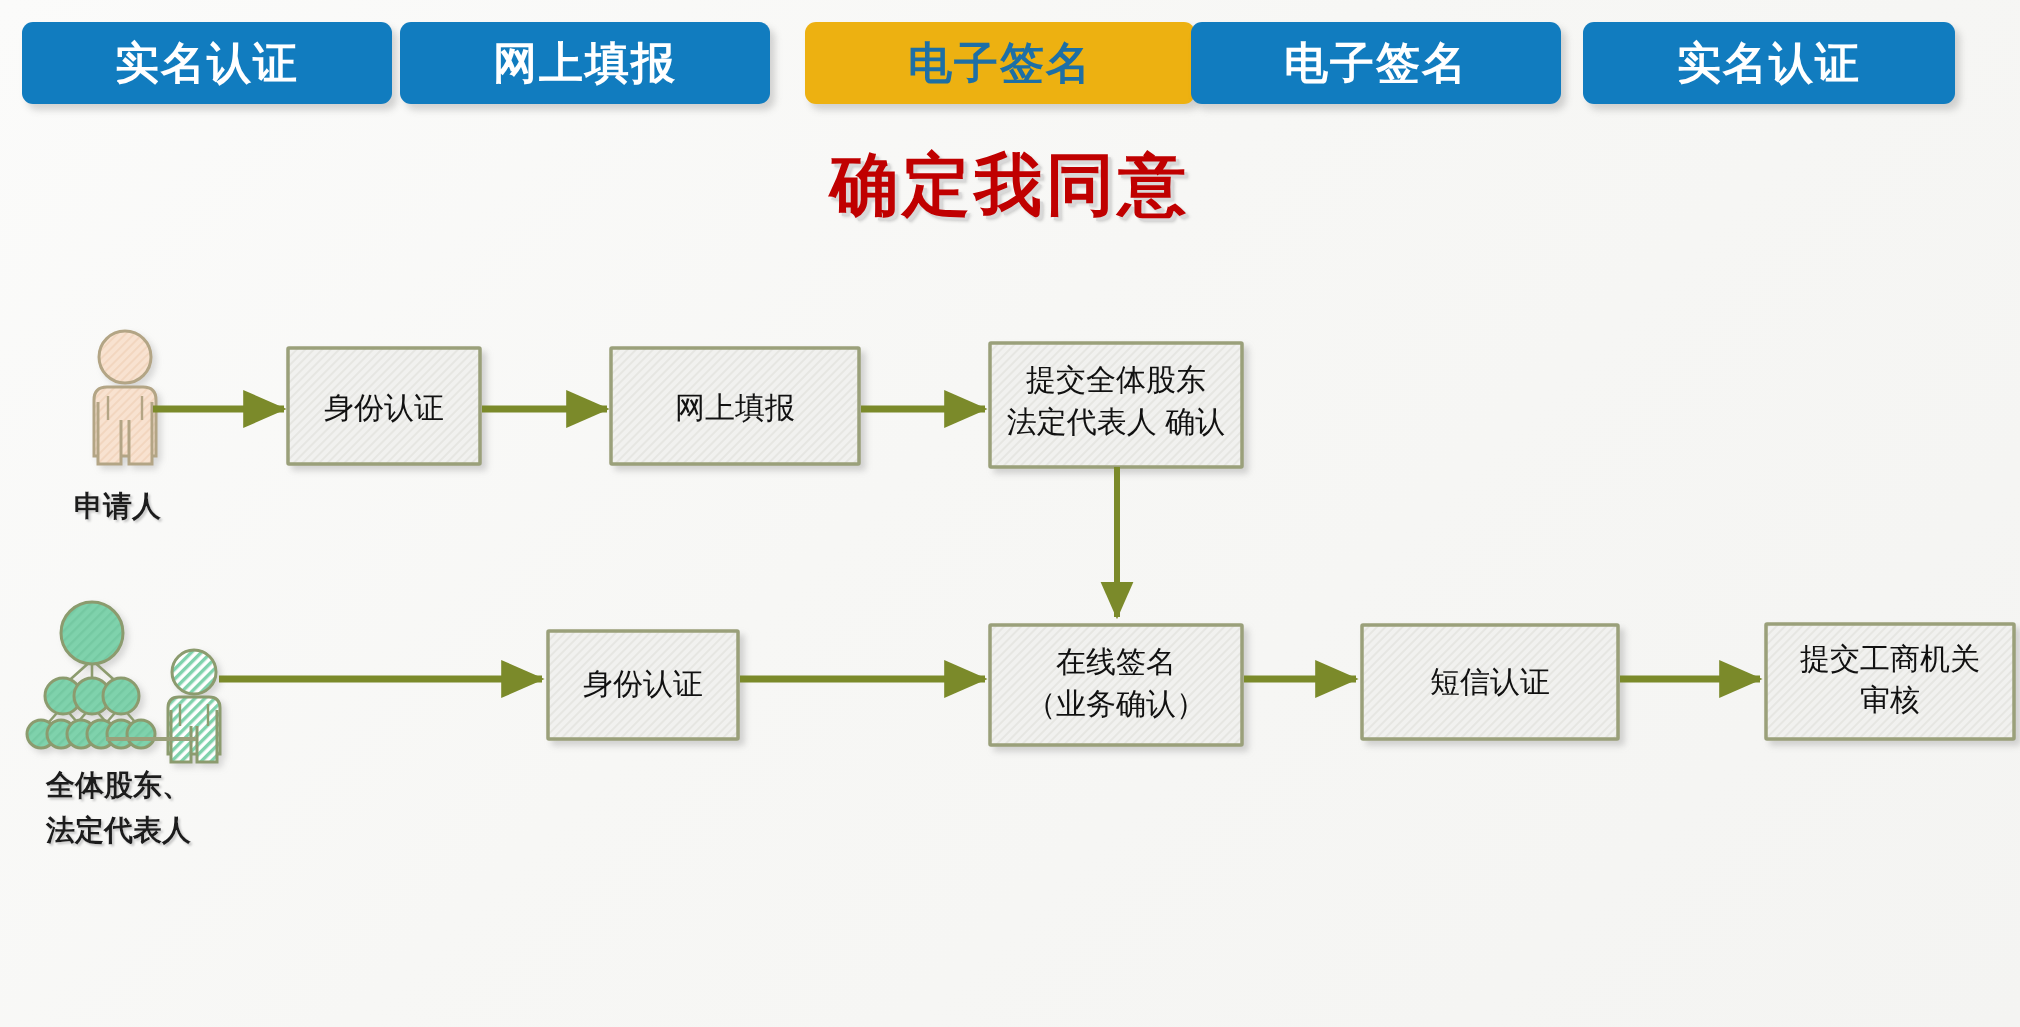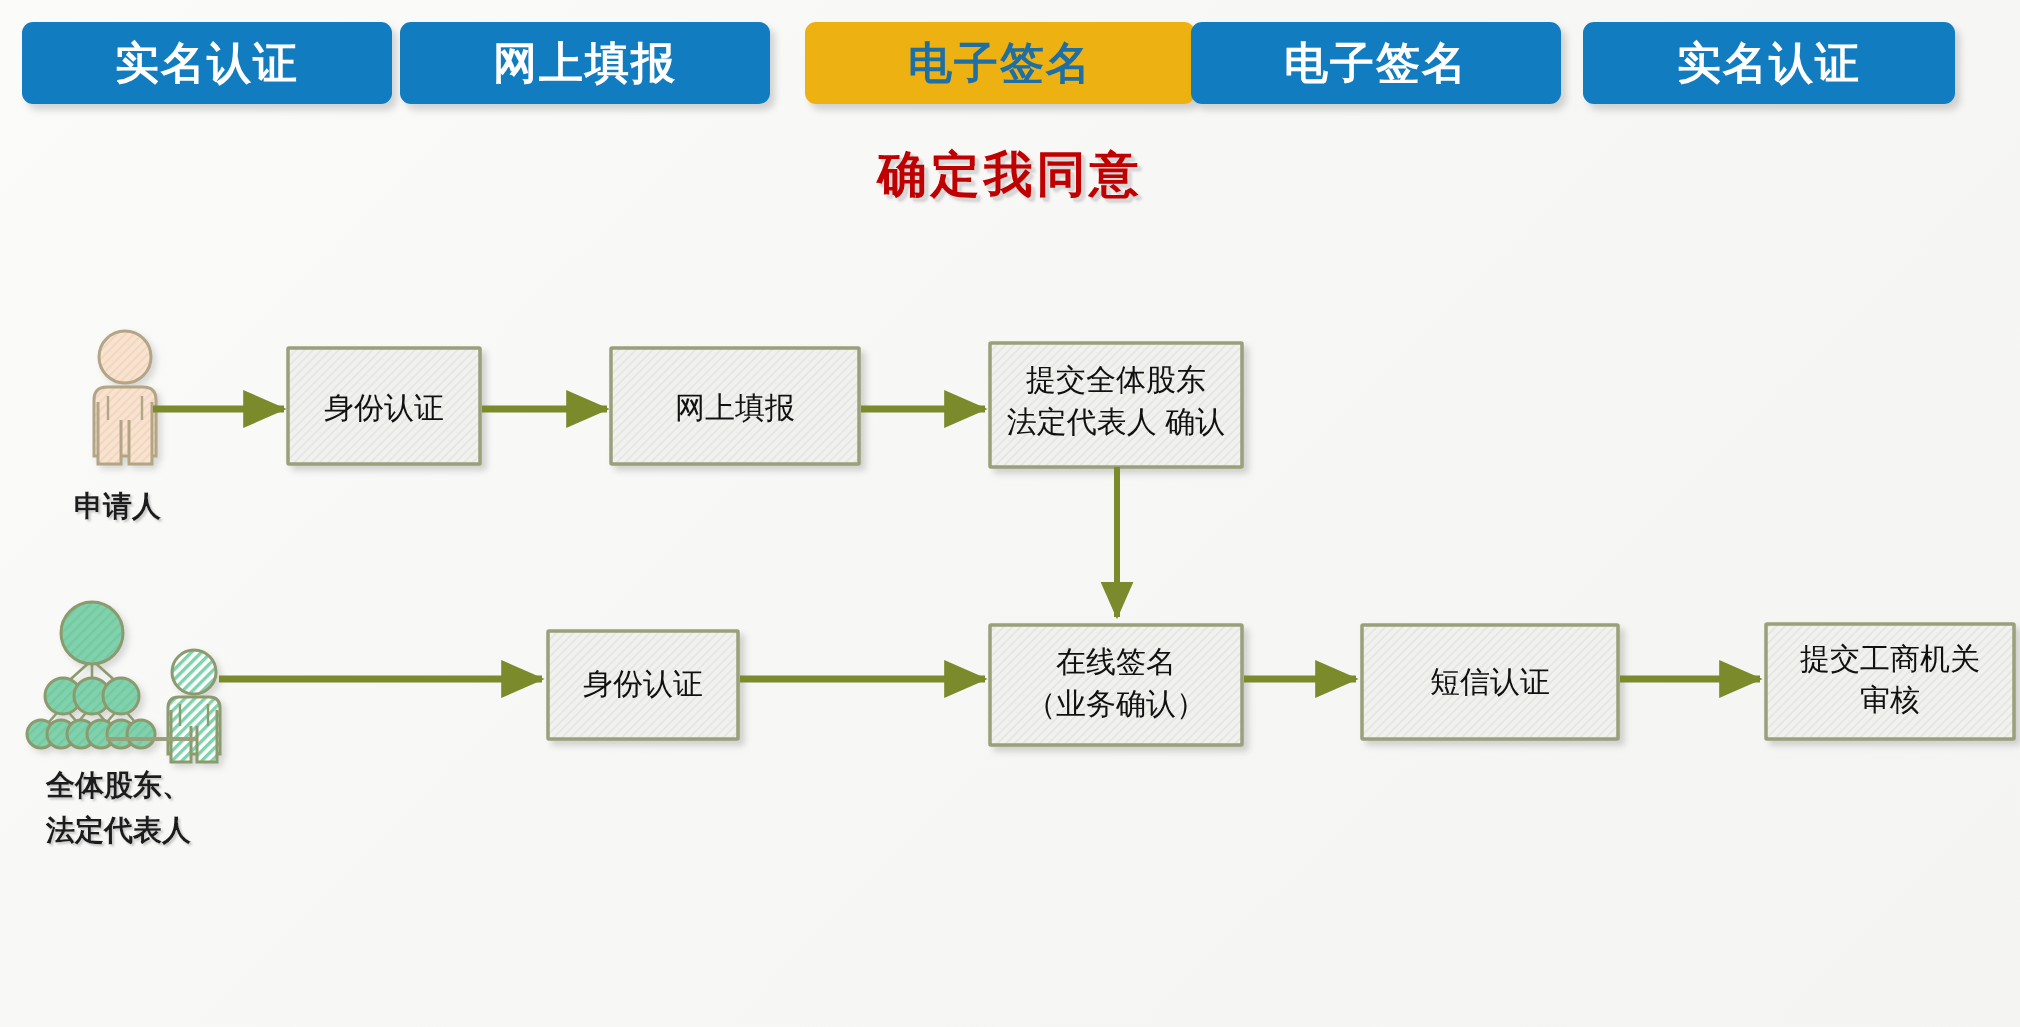--- a/index.html
+++ b/index.html
@@ -54,21 +54,21 @@
   #title-wrap {
     position: absolute;
     left: 0;
     top: 150px;
     width: 2020px;
     text-align: center;
     pointer-events: none;
   }
   #title {
     display: inline-block;
-    font-size: 49px;
+    font-size: 68px;
     font-weight: bold;
     letter-spacing: 4px;
     color: #C00000;
     text-shadow: 3px 3px 0 #d8d8d8, 4px 4px 3px rgba(150,150,150,0.45);
     line-height: 1;
   }
 
   
   #flow {
     position: absolute;

